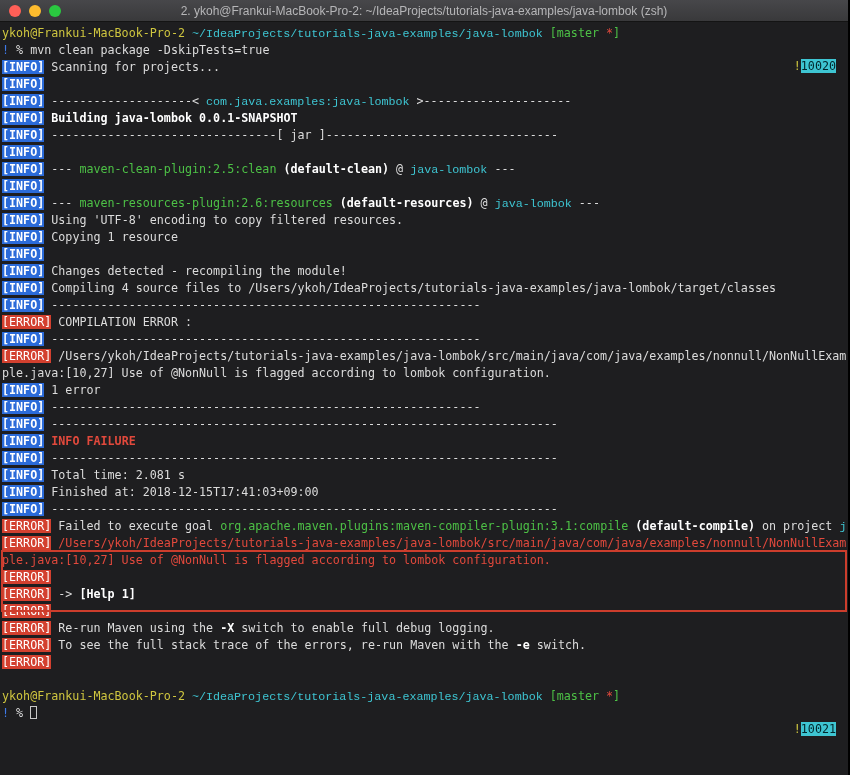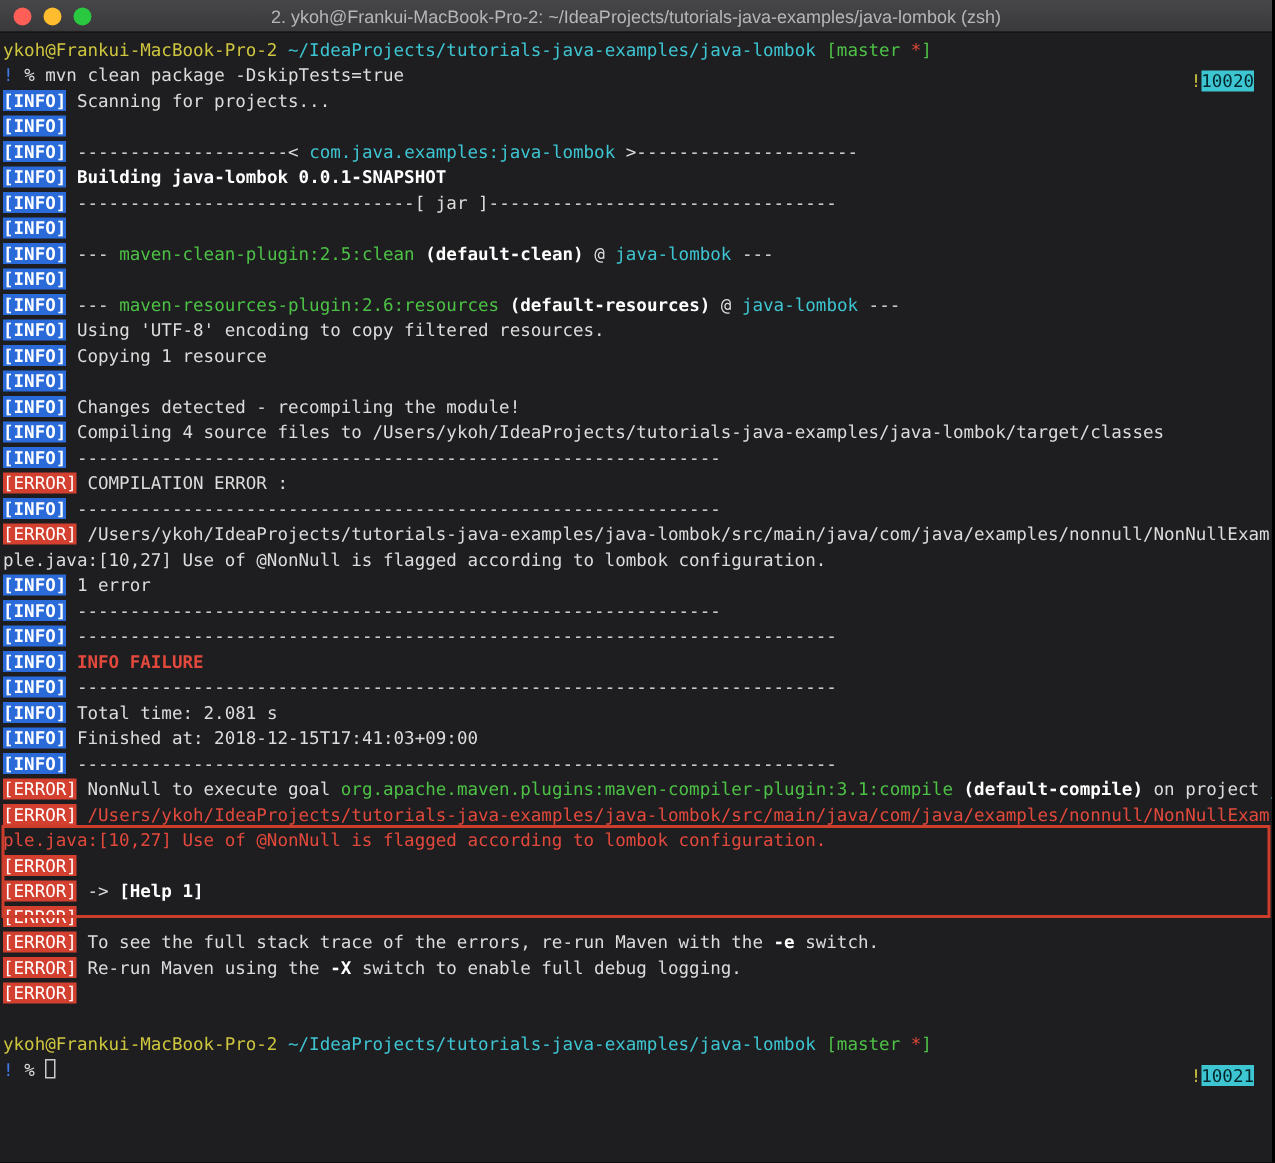--- a/index.html
+++ b/index.html
@@ -20,26 +20,26 @@
   .light.green  { background: var(--light-green); }
   .title {
     flex: 1; text-align: center; color: var(--title-fg); font-size: 12px;
     font-family: "Liberation Sans", sans-serif; white-space: nowrap; overflow: hidden;
   }
   .term { position: relative; height: 752px; padding: 3px 0 0 2px; cursor: text; overflow: hidden; }
   .row {
     height: 17px; line-height: 17px; white-space: pre; position: relative;
     font-size: 11.7px; color: var(--fg);
   }
-  .row .right { position: absolute; right: 12px; top: 4px; }
+  .row .right { position: absolute; right: 12px; top: 16px; }
   .badge-info  { background: var(--blue); color: #fff; font-weight: bold; }
   .badge-error { background: var(--red);  color: #fff; font-weight: normal; }
   .b  { color: #fff; font-weight: bold; }
   .g  { color: var(--green); }
-  .c  { color: var(--cyan); }
+  .c  { color: var(--cyan); font-family: Liberation Mono, monospace; }
   .y  { color: var(--yellow); }
   .r  { color: var(--red-text); }
   .rb { color: var(--red-text); font-weight: bold; }
   .bl { color: var(--blue-glyph); }
   .hist { background: var(--cyan); color: #00262b; }
   .cursor {
     display: inline-block; width: 7px; height: 13px; vertical-align: -2px;
     border: 1px solid #c9c9c9; background: transparent;
   }
   .hlbox {
@@ -82,27 +82,27 @@
       <div class="row"><span class="badge-error">[ERROR]</span><span> /Users/ykoh/IdeaProjects/tutorials-java-examples/java-lombok/src/main/java/com/java/examples/nonnull/NonNullExam</span></div>
       <div class="row"><span>ple.java:[10,27] Use of @NonNull is flagged according to lombok configuration.</span></div>
       <div class="row"><span class="badge-info">[INFO]</span><span> 1 error</span></div>
       <div class="row"><span class="badge-info">[INFO]</span><span> </span><span>-------------------------------------------------------------</span></div>
       <div class="row"><span class="badge-info">[INFO]</span><span> </span><span>------------------------------------------------------------------------</span></div>
       <div class="row"><span class="badge-info">[INFO]</span><span> </span><span class="rb">INFO FAILURE</span></div>
       <div class="row"><span class="badge-info">[INFO]</span><span> </span><span>------------------------------------------------------------------------</span></div>
       <div class="row"><span class="badge-info">[INFO]</span><span> Total time: 2.081 s</span></div>
       <div class="row"><span class="badge-info">[INFO]</span><span> Finished at: 2018-12-15T17:41:03+09:00</span></div>
       <div class="row"><span class="badge-info">[INFO]</span><span> </span><span>------------------------------------------------------------------------</span></div>
-      <div class="row"><span class="badge-error">[ERROR]</span><span> NonNull to execute goal </span><span class="g">org.apache.maven.plugins:maven-compiler-plugin:3.1:compile</span><span> </span><span class="b">(default-compile)</span><span> on project </span><span class="c">j</span></div>
+      <div class="row"><span class="badge-error">[ERROR]</span><span> Failed to execute goal </span><span class="g">org.apache.maven.plugins:maven-compiler-plugin:3.1:compile</span><span> </span><span class="b">(default-compile)</span><span> on project </span><span class="c">j</span></div>
       <div class="row"><span class="badge-error">[ERROR]</span><span> </span><span class="r">/Users/ykoh/IdeaProjects/tutorials-java-examples/java-lombok/src/main/java/com/java/examples/nonnull/NonNullExam</span></div>
       <div class="row"><span class="r">ple.java:[10,27] Use of @NonNull is flagged according to lombok configuration.</span></div>
       <div class="row"><span class="badge-error">[ERROR]</span></div>
       <div class="row"><span class="badge-error">[ERROR]</span><span> -&gt; </span><span class="b">[Help 1]</span></div>
       <div class="row"><span class="badge-error">[ERROR]</span></div>
+      <div class="row"><span class="badge-error">[ERROR]</span><span> Re-run Maven using the </span><span class="b">-X</span><span> switch to enable full debug logging.</span></div>
       <div class="row"><span class="badge-error">[ERROR]</span><span> To see the full stack trace of the errors, re-run Maven with the </span><span class="b">-e</span><span> switch.</span></div>
-      <div class="row"><span class="badge-error">[ERROR]</span><span> Re-run Maven using the </span><span class="b">-X</span><span> switch to enable full debug logging.</span></div>
       <div class="row"><span class="badge-error">[ERROR]</span></div>
       <div class="row"></div>
       <div class="row"><span class="y">ykoh@Frankui-MacBook-Pro-2</span><span> </span><span class="c">~/IdeaProjects/tutorials-java-examples/java-lombok</span><span> </span><span class="g">[master </span><span class="r">*</span><span class="g">]</span></div>
       <div class="row"><span class="bl">!</span><span> % </span><span class="cursor"></span><span class="right"><span class="y">!</span><span class="hist">10021</span></span></div>
     </div>
   <div class="hlbox"></div>
 </div>
 
 </body></html>

